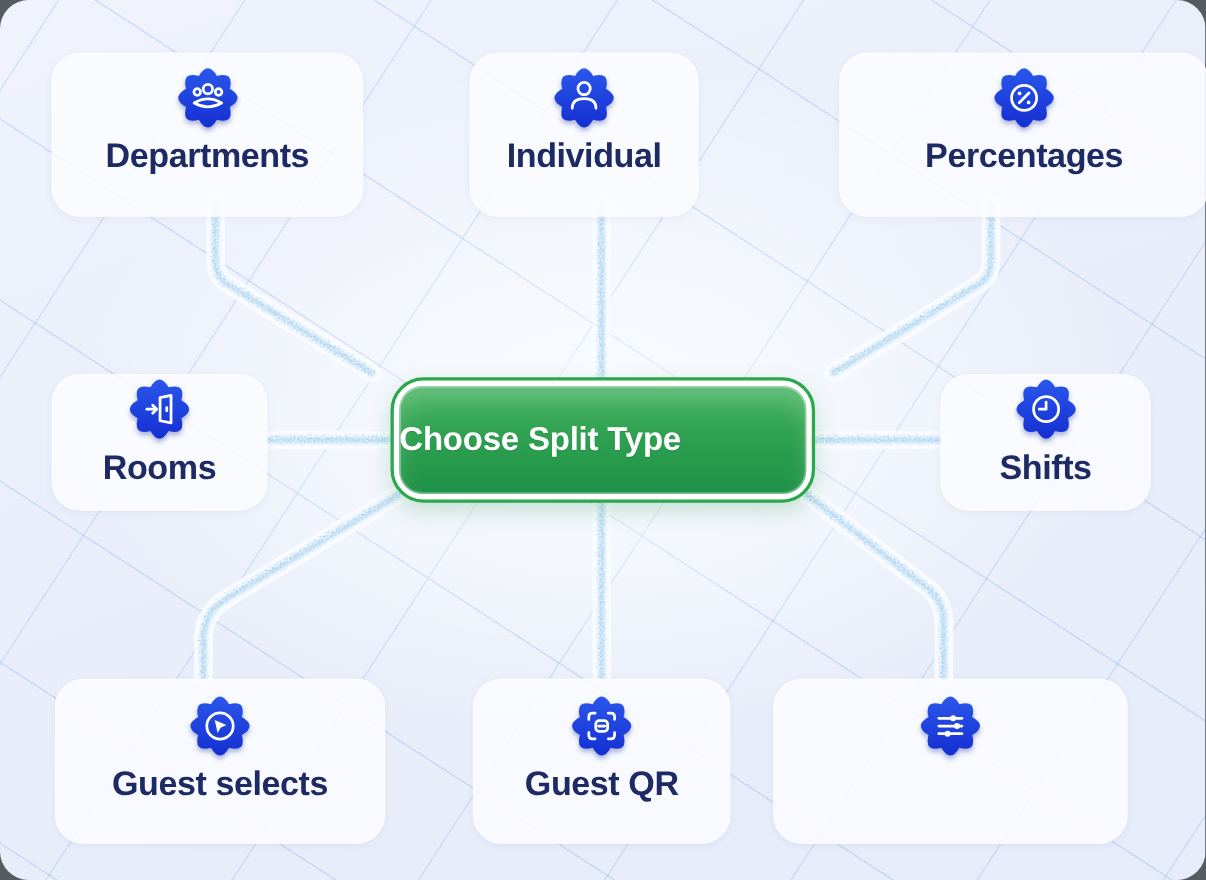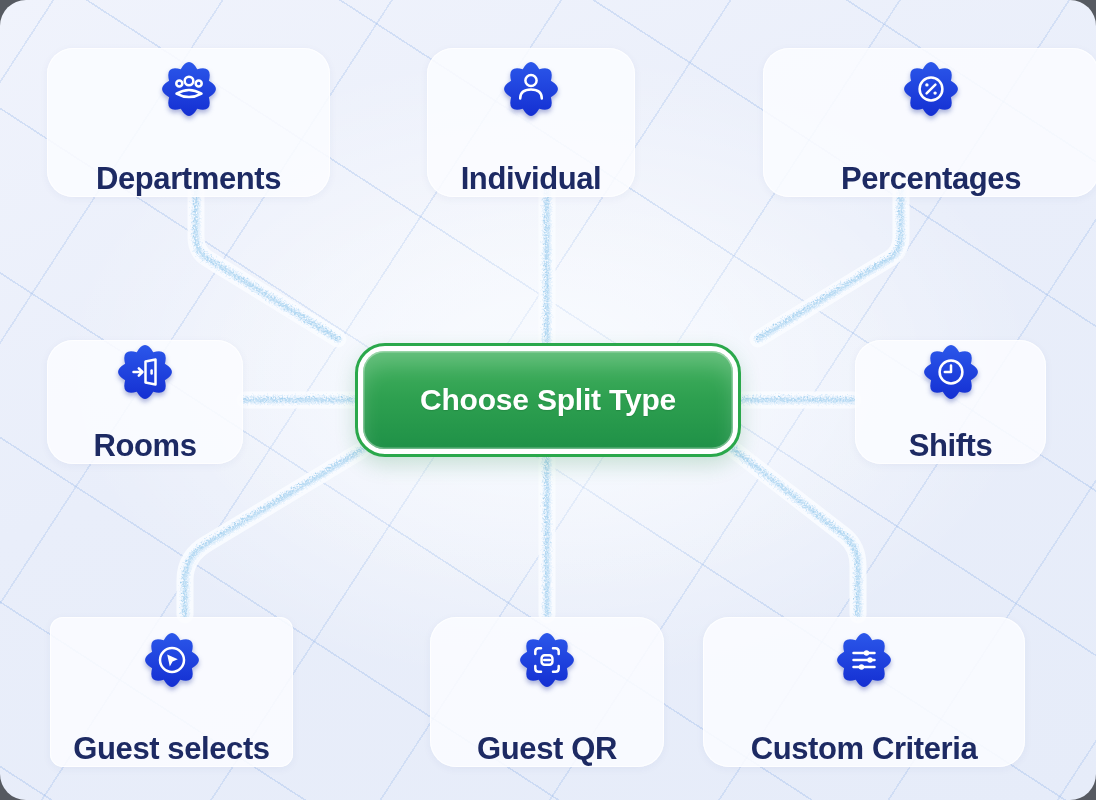--- a/index.html
+++ b/index.html
@@ -30,56 +30,56 @@
   svg.wires{position:absolute;left:0;top:0;z-index:1;}
   .halo use{stroke:#fafcff;stroke-width:17;fill:none;stroke-linecap:round;stroke-linejoin:round;opacity:.9;}
   .mid  use{stroke:#d7eafb;stroke-width:9; fill:none;stroke-linecap:round;stroke-linejoin:round;}
   .ink  use{stroke:#a6d2ef;stroke-width:4.6;fill:none;stroke-linecap:round;stroke-linejoin:round;opacity:.95;}
 
   .card{
     position:absolute;z-index:2;
     background:rgba(250,252,255,0.88);
     border-radius:26px;
     box-shadow:0 2px 8px rgba(40,60,130,0.05), inset 0 0 0 1px rgba(255,255,255,0.7);
-    display:flex;flex-direction:column;align-items:center;justify-content:space-between;
+    display:flex;flex-direction:column;align-items:center;justify-content:flex-start;
     cursor:pointer;
   }
   .card .label{
     color:var(--text-navy,#1d2a63);
     font-size:31px;font-weight:700;letter-spacing:-0.4px;
     margin-top:6px;line-height:1.2;white-space:nowrap;
   }
   .badge{width:56px;height:56px;filter:drop-shadow(0 3px 2.5px rgba(18,38,150,0.35));}
   .seal{fill:url(#badge-grad);}
   .glyph{stroke:#ffffff;stroke-width:2.5;fill:none;stroke-linecap:round;stroke-linejoin:round;}
   .glyph-fill{fill:#ffffff;stroke:none;}
   .row-top{padding-top:13px;} .row-mid{padding-top:4px;} .row-bot{padding-top:15px;}
 
   #card-departments{left:47px;  top:48px;  width:283px;height:136px;}
   #card-individual {left:427px; top:48px;  width:208px;height:136px;}
   #card-percentages{left:763px; top:48px;  width:336px;height:136px;}
   #card-rooms      {left:47px;  top:340px; width:196px;height:120px;}
   #card-shifts     {left:855px; top:340px; width:191px;height:120px;}
-  #card-guest      {left:50px;  top:617px; width:243px;height:135px;border-radius:13px;}
+  #card-guest      {left:50px;  top:617px; width:300px;height:135px;}
   #card-scanqr     {left:430px; top:617px; width:234px;height:135px;}
   #card-custom     {left:703px; top:617px; width:322px;height:135px;}
 
   #center-button{
     position:absolute;z-index:3;left:355px;top:343px;width:386px;height:114px;
     box-sizing:border-box;border-radius:30px;
     border:3px solid var(--button-green,#2aa84b);
     background:#ffffff;padding:5px;
     box-shadow:0 8px 20px rgba(40,140,75,0.22);
     cursor:pointer;
   }
   #center-button .inner{
     width:100%;height:100%;box-sizing:border-box;border-radius:21px;
     background:linear-gradient(180deg,#46b361 0%,#2ea050 48%,#1f9147 100%);
     box-shadow:inset 0 0 0 1.5px rgba(255,255,255,0.35), inset 0 14px 20px rgba(255,255,255,0.18);
-    display:flex;align-items:center;justify-content:center;
+    display:flex;align-items:center;justify-content:flex-start;
   }
   #center-button .btn-label{
     color:#ffffff;font-size:30px;font-weight:700;letter-spacing:-0.2px;
     text-shadow:0 1px 1px rgba(20,90,45,0.25);
   }
 </style>
 </head>
 <body>
 
 <div id="stage">
@@ -219,16 +219,15 @@
   <div class="card row-bot" id="card-custom">
     <svg class="badge" viewBox="0 0 56 56">
       <path class="seal" d="M47.86 19.77 Q62 28 47.86 36.23 Q52.04 52.04 36.23 47.86 Q28 62 19.77 47.86 Q3.96 52.04 8.14 36.23 Q-6 28 8.14 19.77 Q3.96 3.96 19.77 8.14 Q28 -6 36.23 8.14 Q52.04 3.96 47.86 19.77 Z"></path>
       <path class="glyph" d="M17.5 21 L38.5 21"></path>
       <circle class="glyph-fill" cx="30.5" cy="21" r="2.7"></circle>
       <path class="glyph" d="M17.5 28 L38.5 28"></path>
       <circle class="glyph-fill" cx="34" cy="28" r="2.7"></circle>
       <path class="glyph" d="M17.5 35 L38.5 35"></path>
       <circle class="glyph-fill" cx="25.5" cy="35" r="2.7"></circle>
     </svg>
-    <div class="label">Custom Criteria</div>
   </div>
 
 </div>
 
 </body></html>

